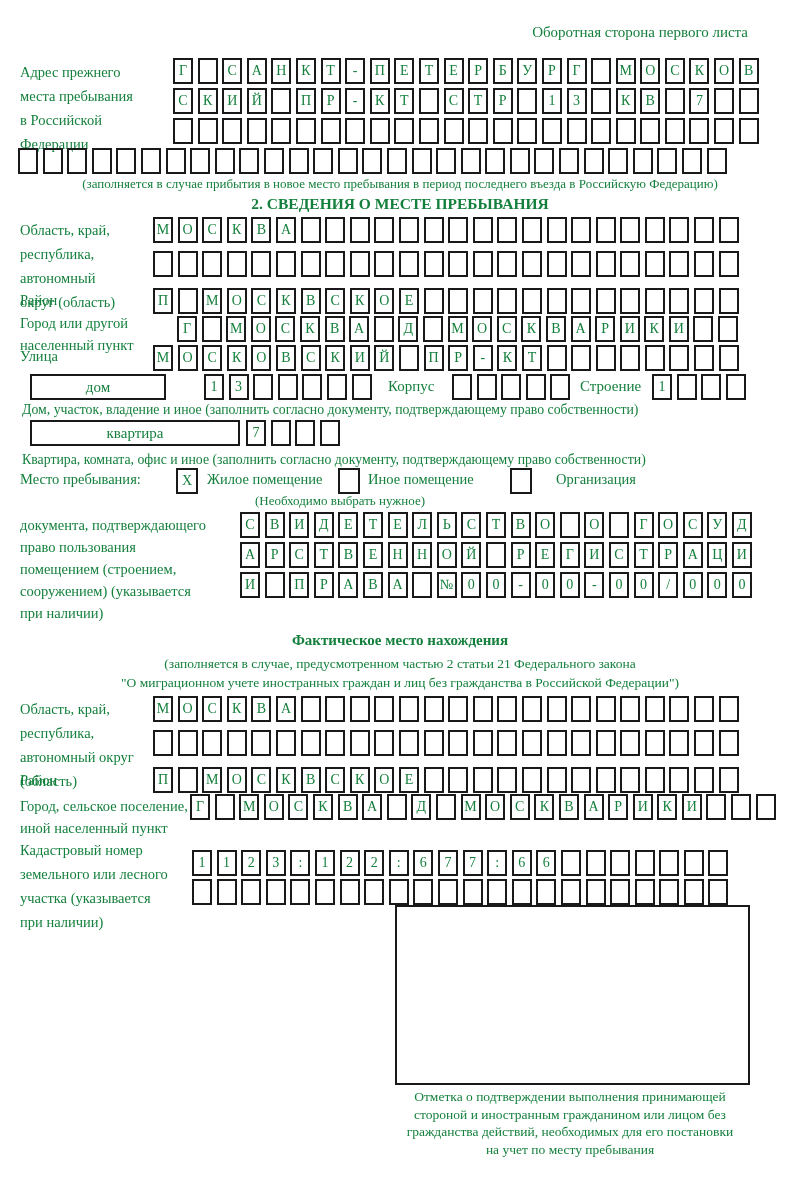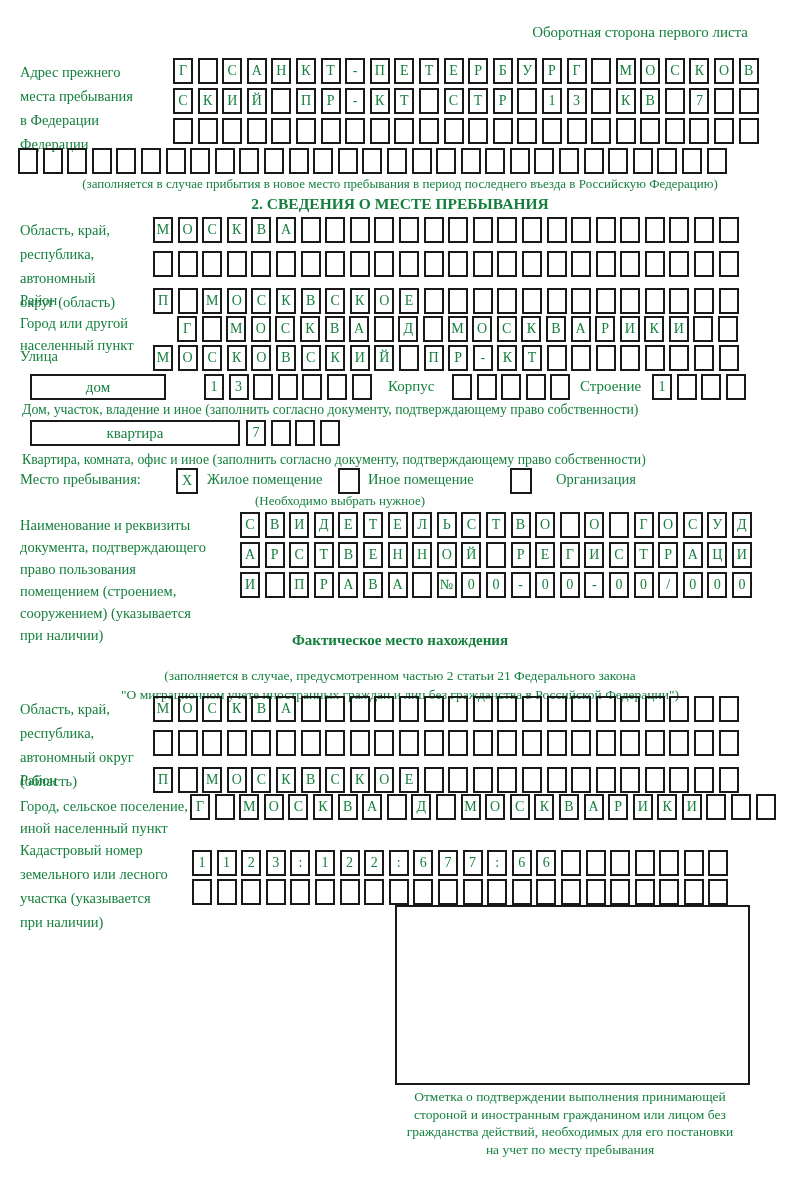--- a/index.html
+++ b/index.html
@@ -26,21 +26,21 @@
 </head>
 <body>
 
 <div class="page">
 
   <div class="title">Оборотная сторона первого листа</div>
 
   <div class="lbl" style="left:20px;top:60px;">
       <div>Адрес прежнего</div>
       <div>места пребывания</div>
-      <div>в Федерации</div>
+      <div>в Российской</div>
       <div>Федерации</div>
     </div>
   <div class="row" style="left:173px;top:58px;">
       <span class="cell">Г</span>
       <span class="cell"></span>
       <span class="cell">С</span>
       <span class="cell">А</span>
       <span class="cell">Н</span>
       <span class="cell">К</span>
       <span class="cell">Т</span>
@@ -333,21 +333,20 @@
   <div class="lbl" style="left:20px;top:471px;">Место пребывания:</div>
   <div class="cb" style="left:176px;top:468px;">X</div>
   <div class="inline-lbl" style="left:207px;top:471px;font-size:14.5px;">Жилое помещение</div>
   <div class="cb" style="left:338px;top:468px;"></div>
   <div class="inline-lbl" style="left:368px;top:471px;font-size:14.5px;">Иное помещение</div>
   <div class="cb" style="left:510px;top:468px;"></div>
   <div class="inline-lbl" style="left:556px;top:471px;font-size:14.5px;">Организация</div>
   <div class="note" style="left:130px;top:493px;width:420px;">(Необходимо выбрать нужное)</div>
 
   <div class="lbl tight" style="left:20px;top:514px;">
-      <div>Наименование и реквизиты</div>
       <div>документа, подтверждающего</div>
       <div>право пользования</div>
       <div>помещением (строением,</div>
       <div>сооружением) (указывается</div>
       <div>при наличии)</div>
     </div>
   <div class="row" style="left:240px;top:512px;">
       <span class="cell">С</span>
       <span class="cell">В</span>
       <span class="cell">И</span>
@@ -411,21 +410,21 @@
       <span class="cell">-</span>
       <span class="cell">0</span>
       <span class="cell">0</span>
       <span class="cell">/</span>
       <span class="cell">0</span>
       <span class="cell">0</span>
       <span class="cell">0</span>
     </div>
 
   <div class="hdr" style="top:632px;font-size:15px;">Фактическое место нахождения</div>
-  <div class="note" style="left:0;top:654px;width:800px;font-size:13.5px;line-height:19px;margin-top:12px;">
+  <div class="note" style="left:0;top:654px;width:800px;font-size:13.5px;line-height:19px;">
       <div>(заполняется в случае, предусмотренном частью 2 статьи 21 Федерального закона</div>
       <div>"О миграционном учете иностранных граждан и лиц без гражданства в Российской Федерации")</div>
     </div>
 
   <div class="lbl" style="left:20px;top:697px;line-height:21px;">
       <div>Область, край,</div>
       <div>республика,</div>
       <div>автономный округ</div>
       <div>(область)</div>
     </div>

